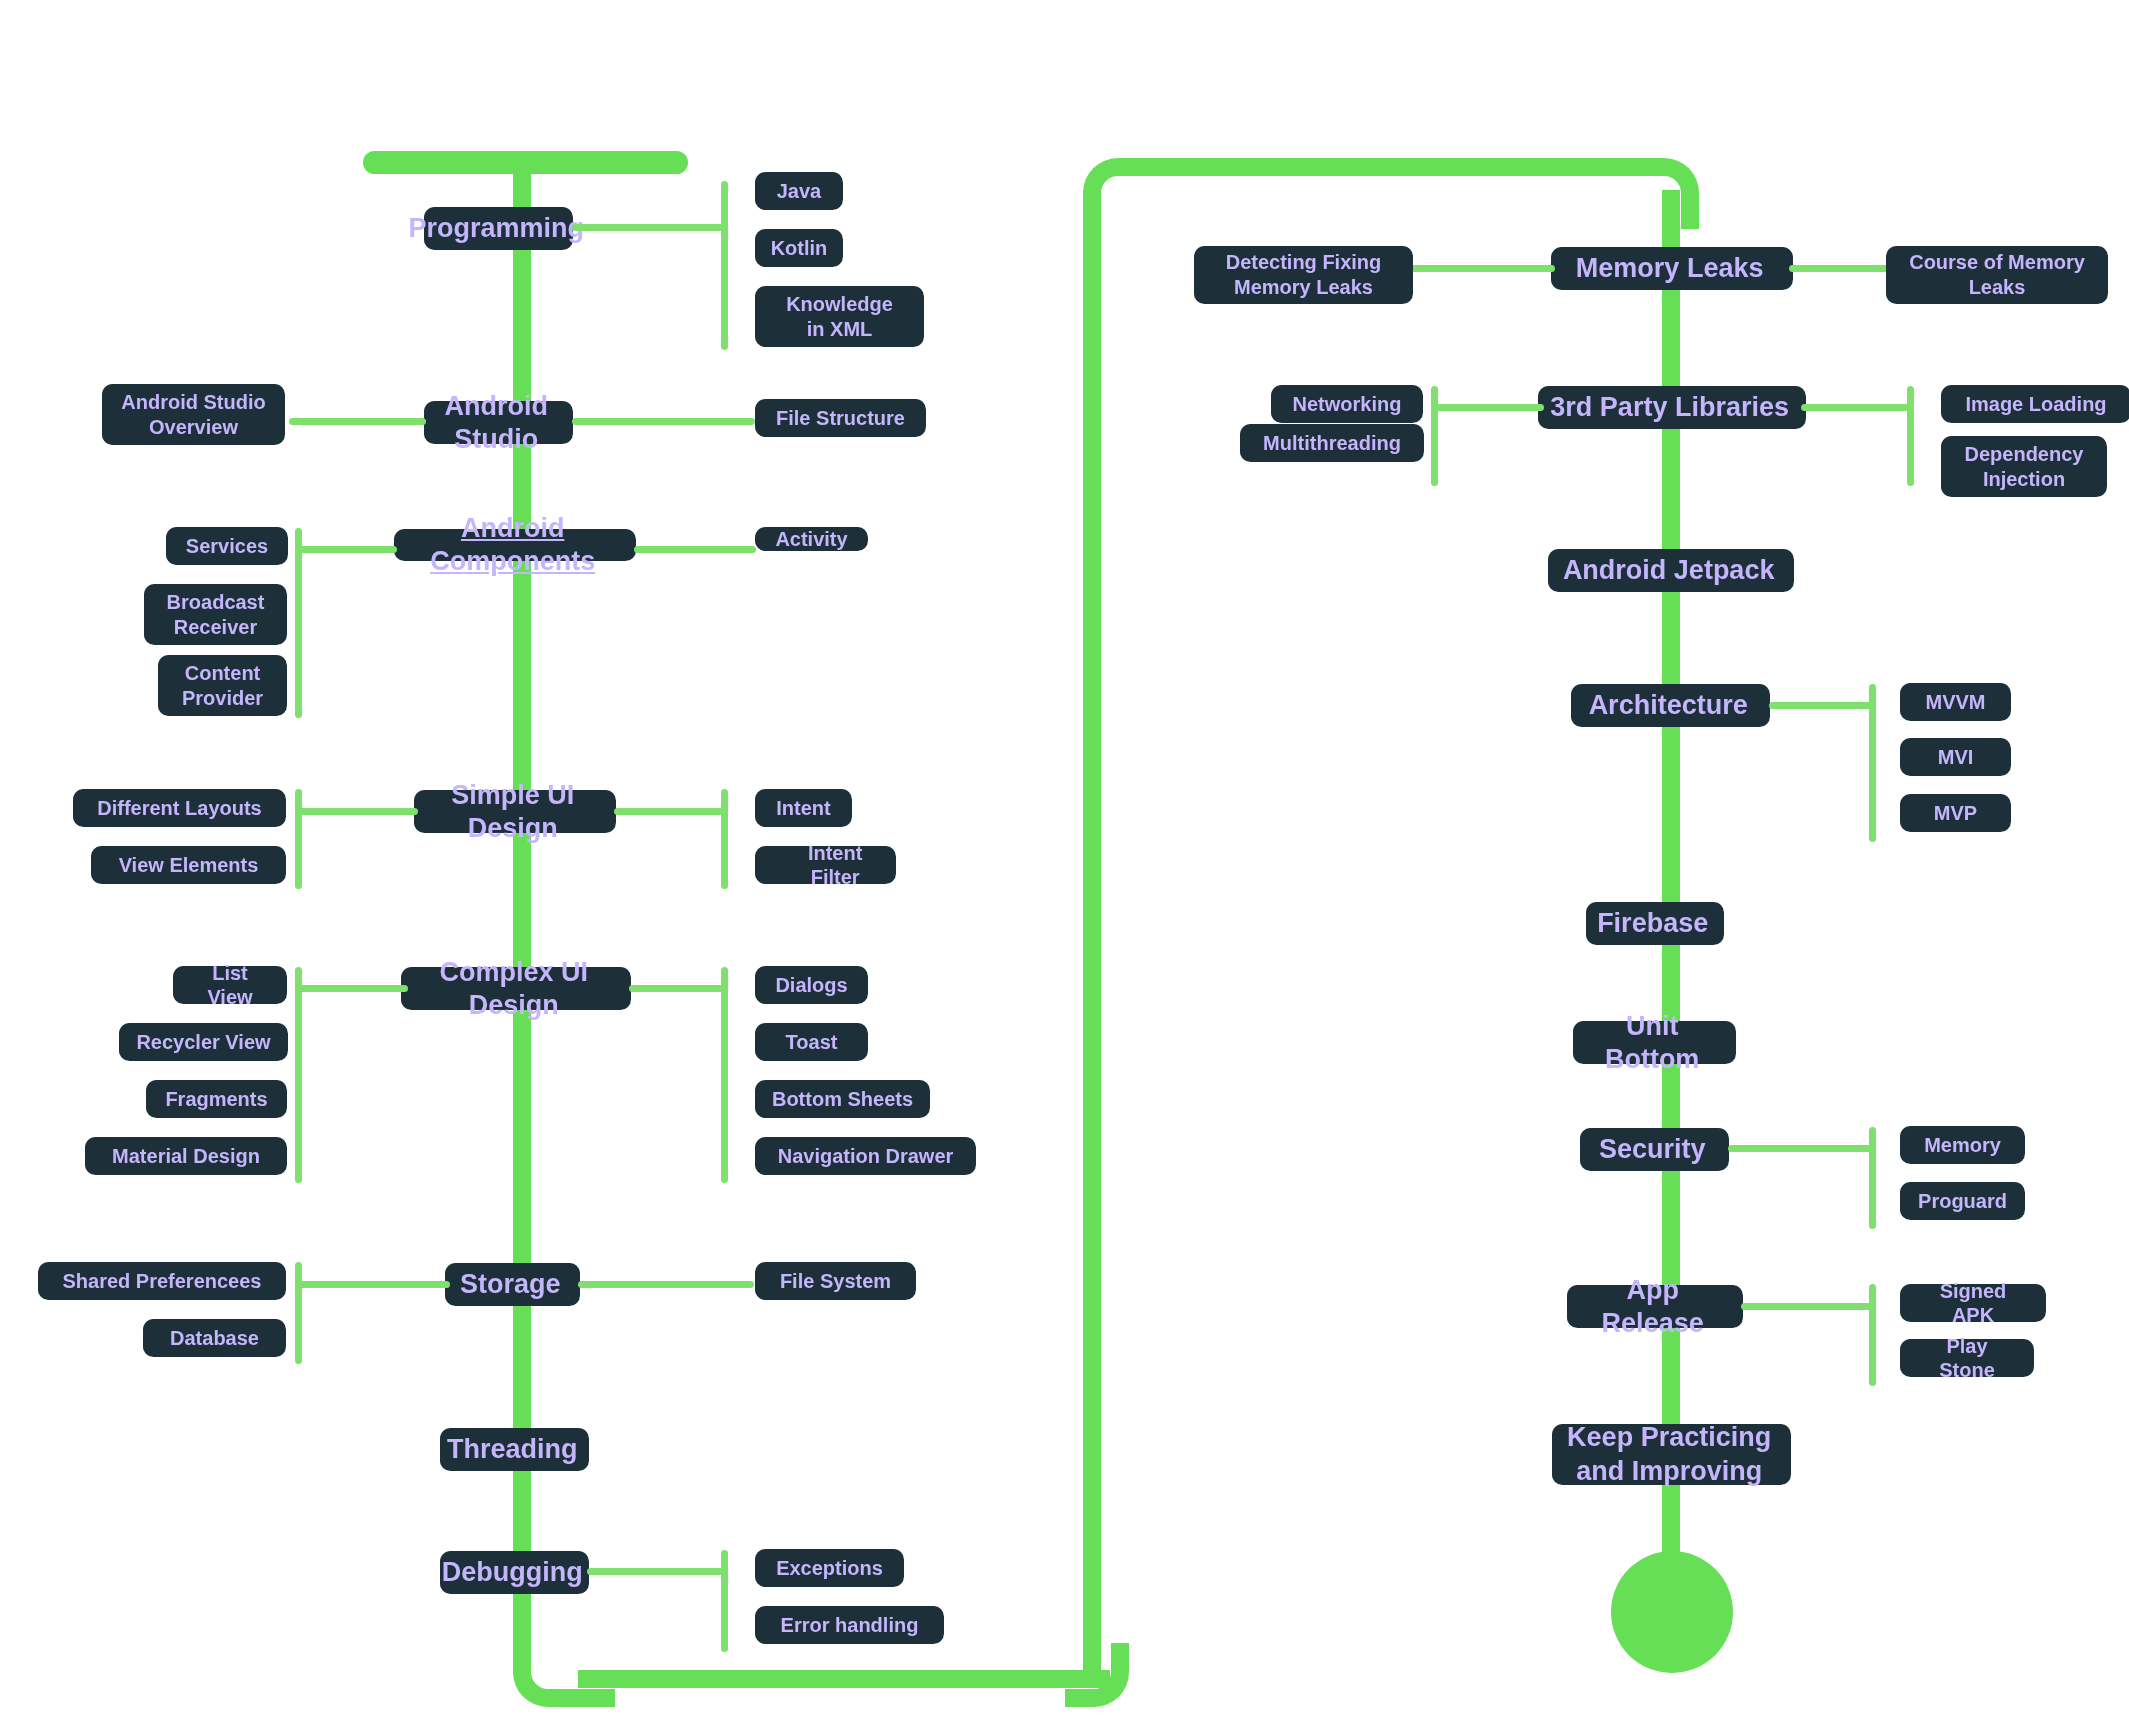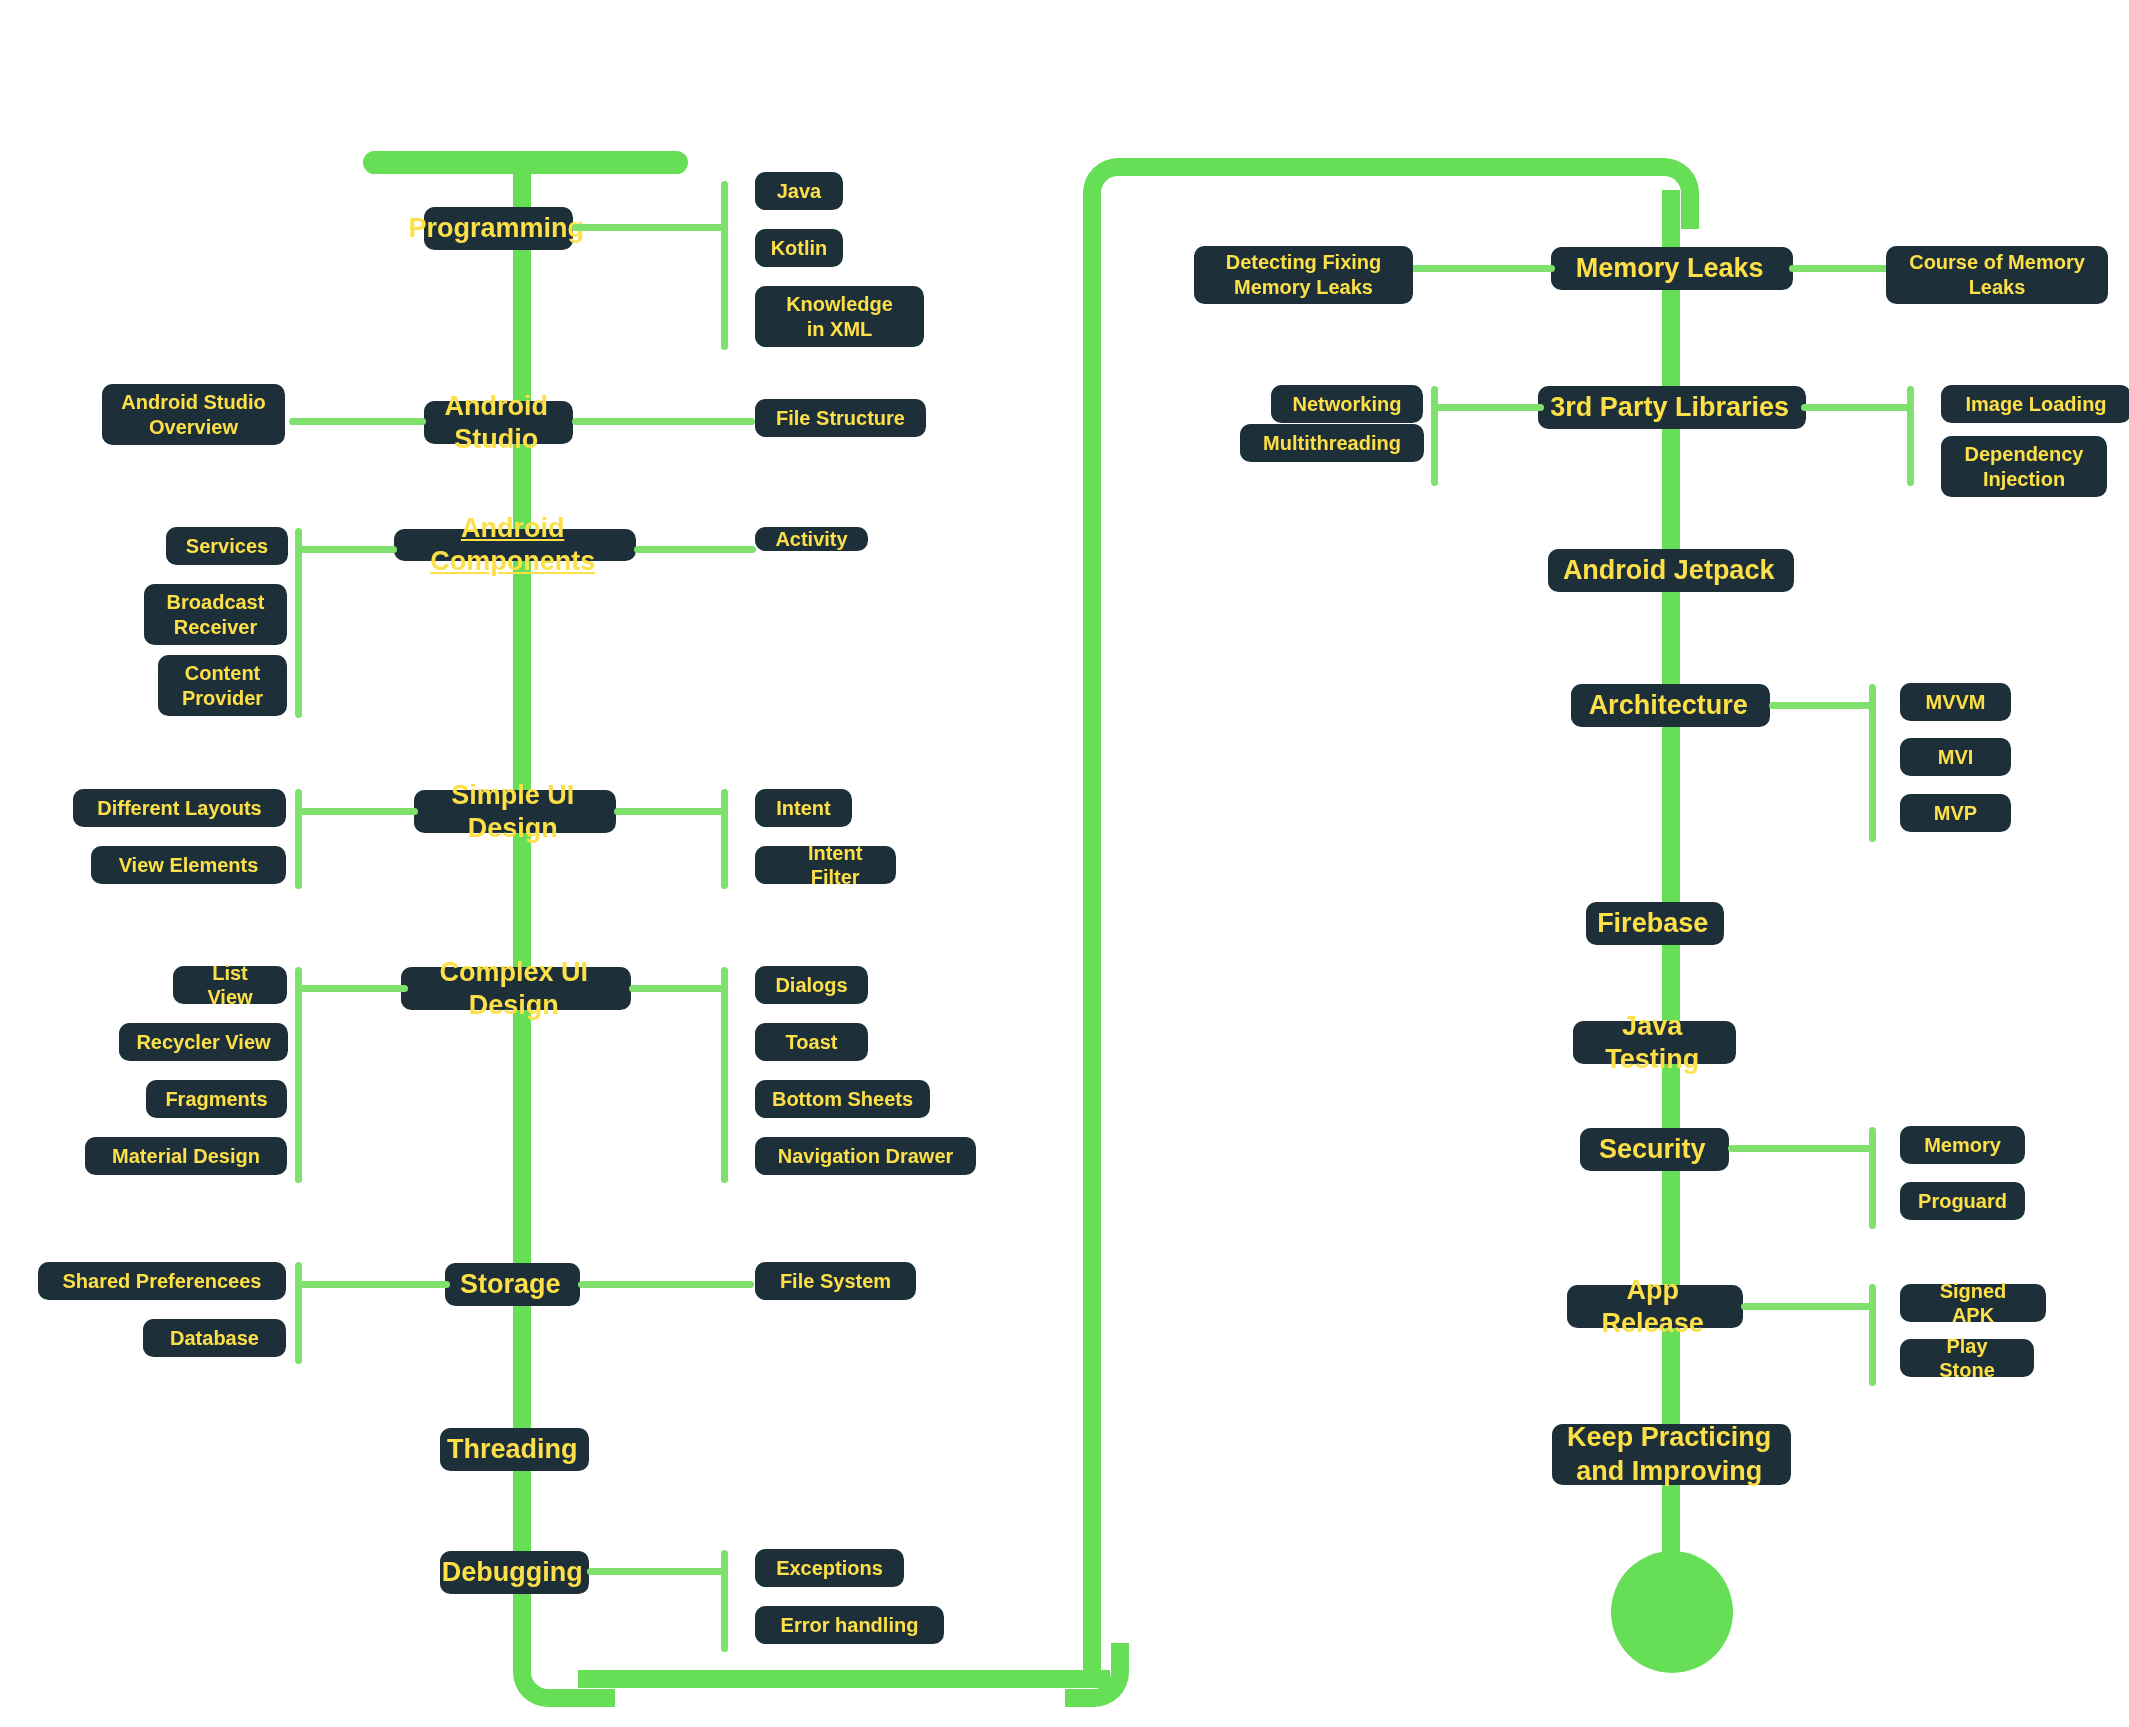--- a/index.html
+++ b/index.html
@@ -61,21 +61,21 @@
     position: absolute;
     width: 6.8px;
     background: #7fe06e;
     border-radius: 4.6px;
   }
 
   
   .node {
     position: absolute;
     background: #1d2f38;
-    color: #fde047;
+    color: #c4b5fd;
     border-radius: 10.6px;
     font-weight: 700;
     display: flex;
     align-items: center;
     justify-content: center;
     text-align: center;
     box-sizing: border-box;
     line-height: 1.22;
     padding: 0 16.7px;
     font-size: 20px;
@@ -192,21 +192,21 @@
 
   <div class="node main" style="left:1571px; top:684px; width:199px; height:43px;">Architecture</div>
   <div class="hline" style="left:1769px; top:702px; width:103px;"></div>
   <div class="vbracket" style="left:1869px; top:684px; width:6.8px; height:158px;"></div>
   <div class="node" style="left:1900px; top:683px; width:111px; height:38px;">MVVM</div>
   <div class="node" style="left:1900px; top:738px; width:111px; height:38px;">MVI</div>
   <div class="node" style="left:1900px; top:794px; width:111px; height:38px;">MVP</div>
 
   <div class="node main" style="left:1586px; top:902px; width:138px; height:43px;">Firebase</div>
 
-  <div class="node main" style="left:1573px; top:1021px; width:163px; height:43px;">Java Testing</div>
+  <div class="node main" style="left:1573px; top:1021px; width:163px; height:43px;">Unit Bottom</div>
 
   <div class="node main" style="left:1580px; top:1128px; width:149px; height:43px;">Security</div>
   <div class="hline" style="left:1728px; top:1145px; width:144px;"></div>
   <div class="vbracket" style="left:1869px; top:1127px; width:6.8px; height:102px;"></div>
   <div class="node" style="left:1900px; top:1126px; width:125px; height:38px;">Memory</div>
   <div class="node" style="left:1900px; top:1182px; width:125px; height:38px;">Proguard</div>
 
   <div class="node main" style="left:1567px; top:1285px; width:176px; height:43px;">App Release</div>
   <div class="hline" style="left:1741px; top:1303px; width:131px;"></div>
   <div class="vbracket" style="left:1869px; top:1284px; width:6.8px; height:102px;"></div>

